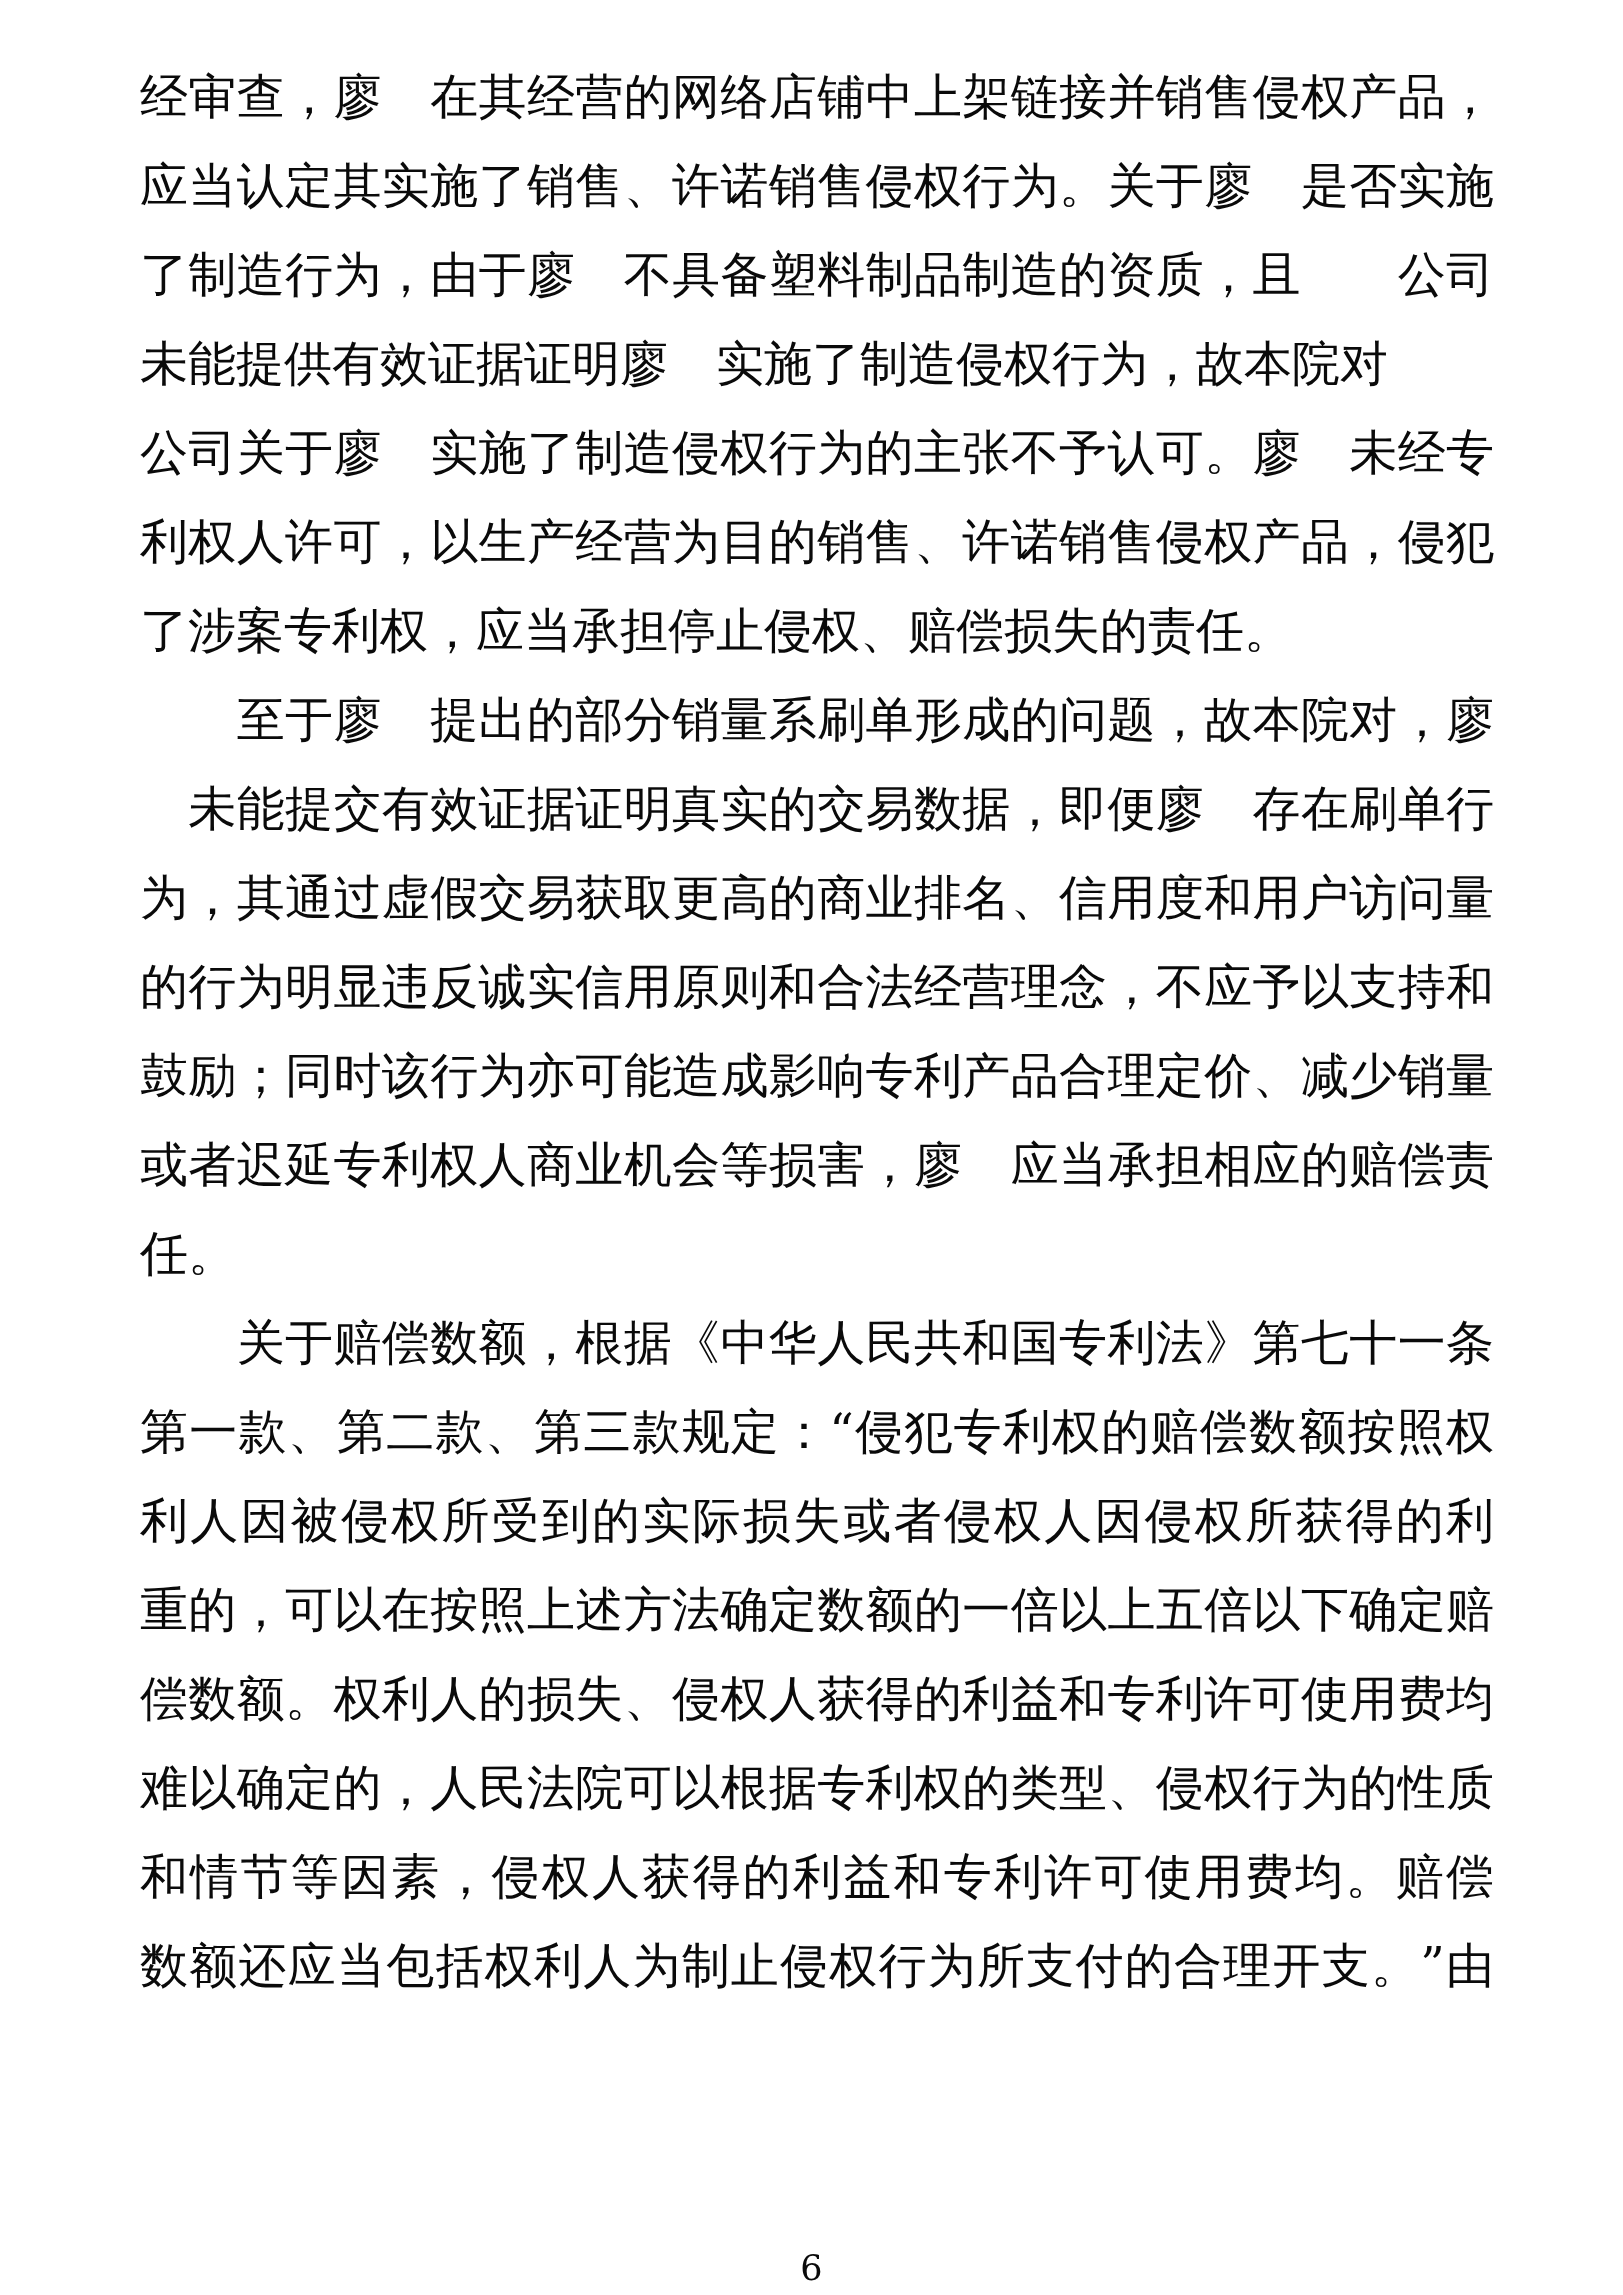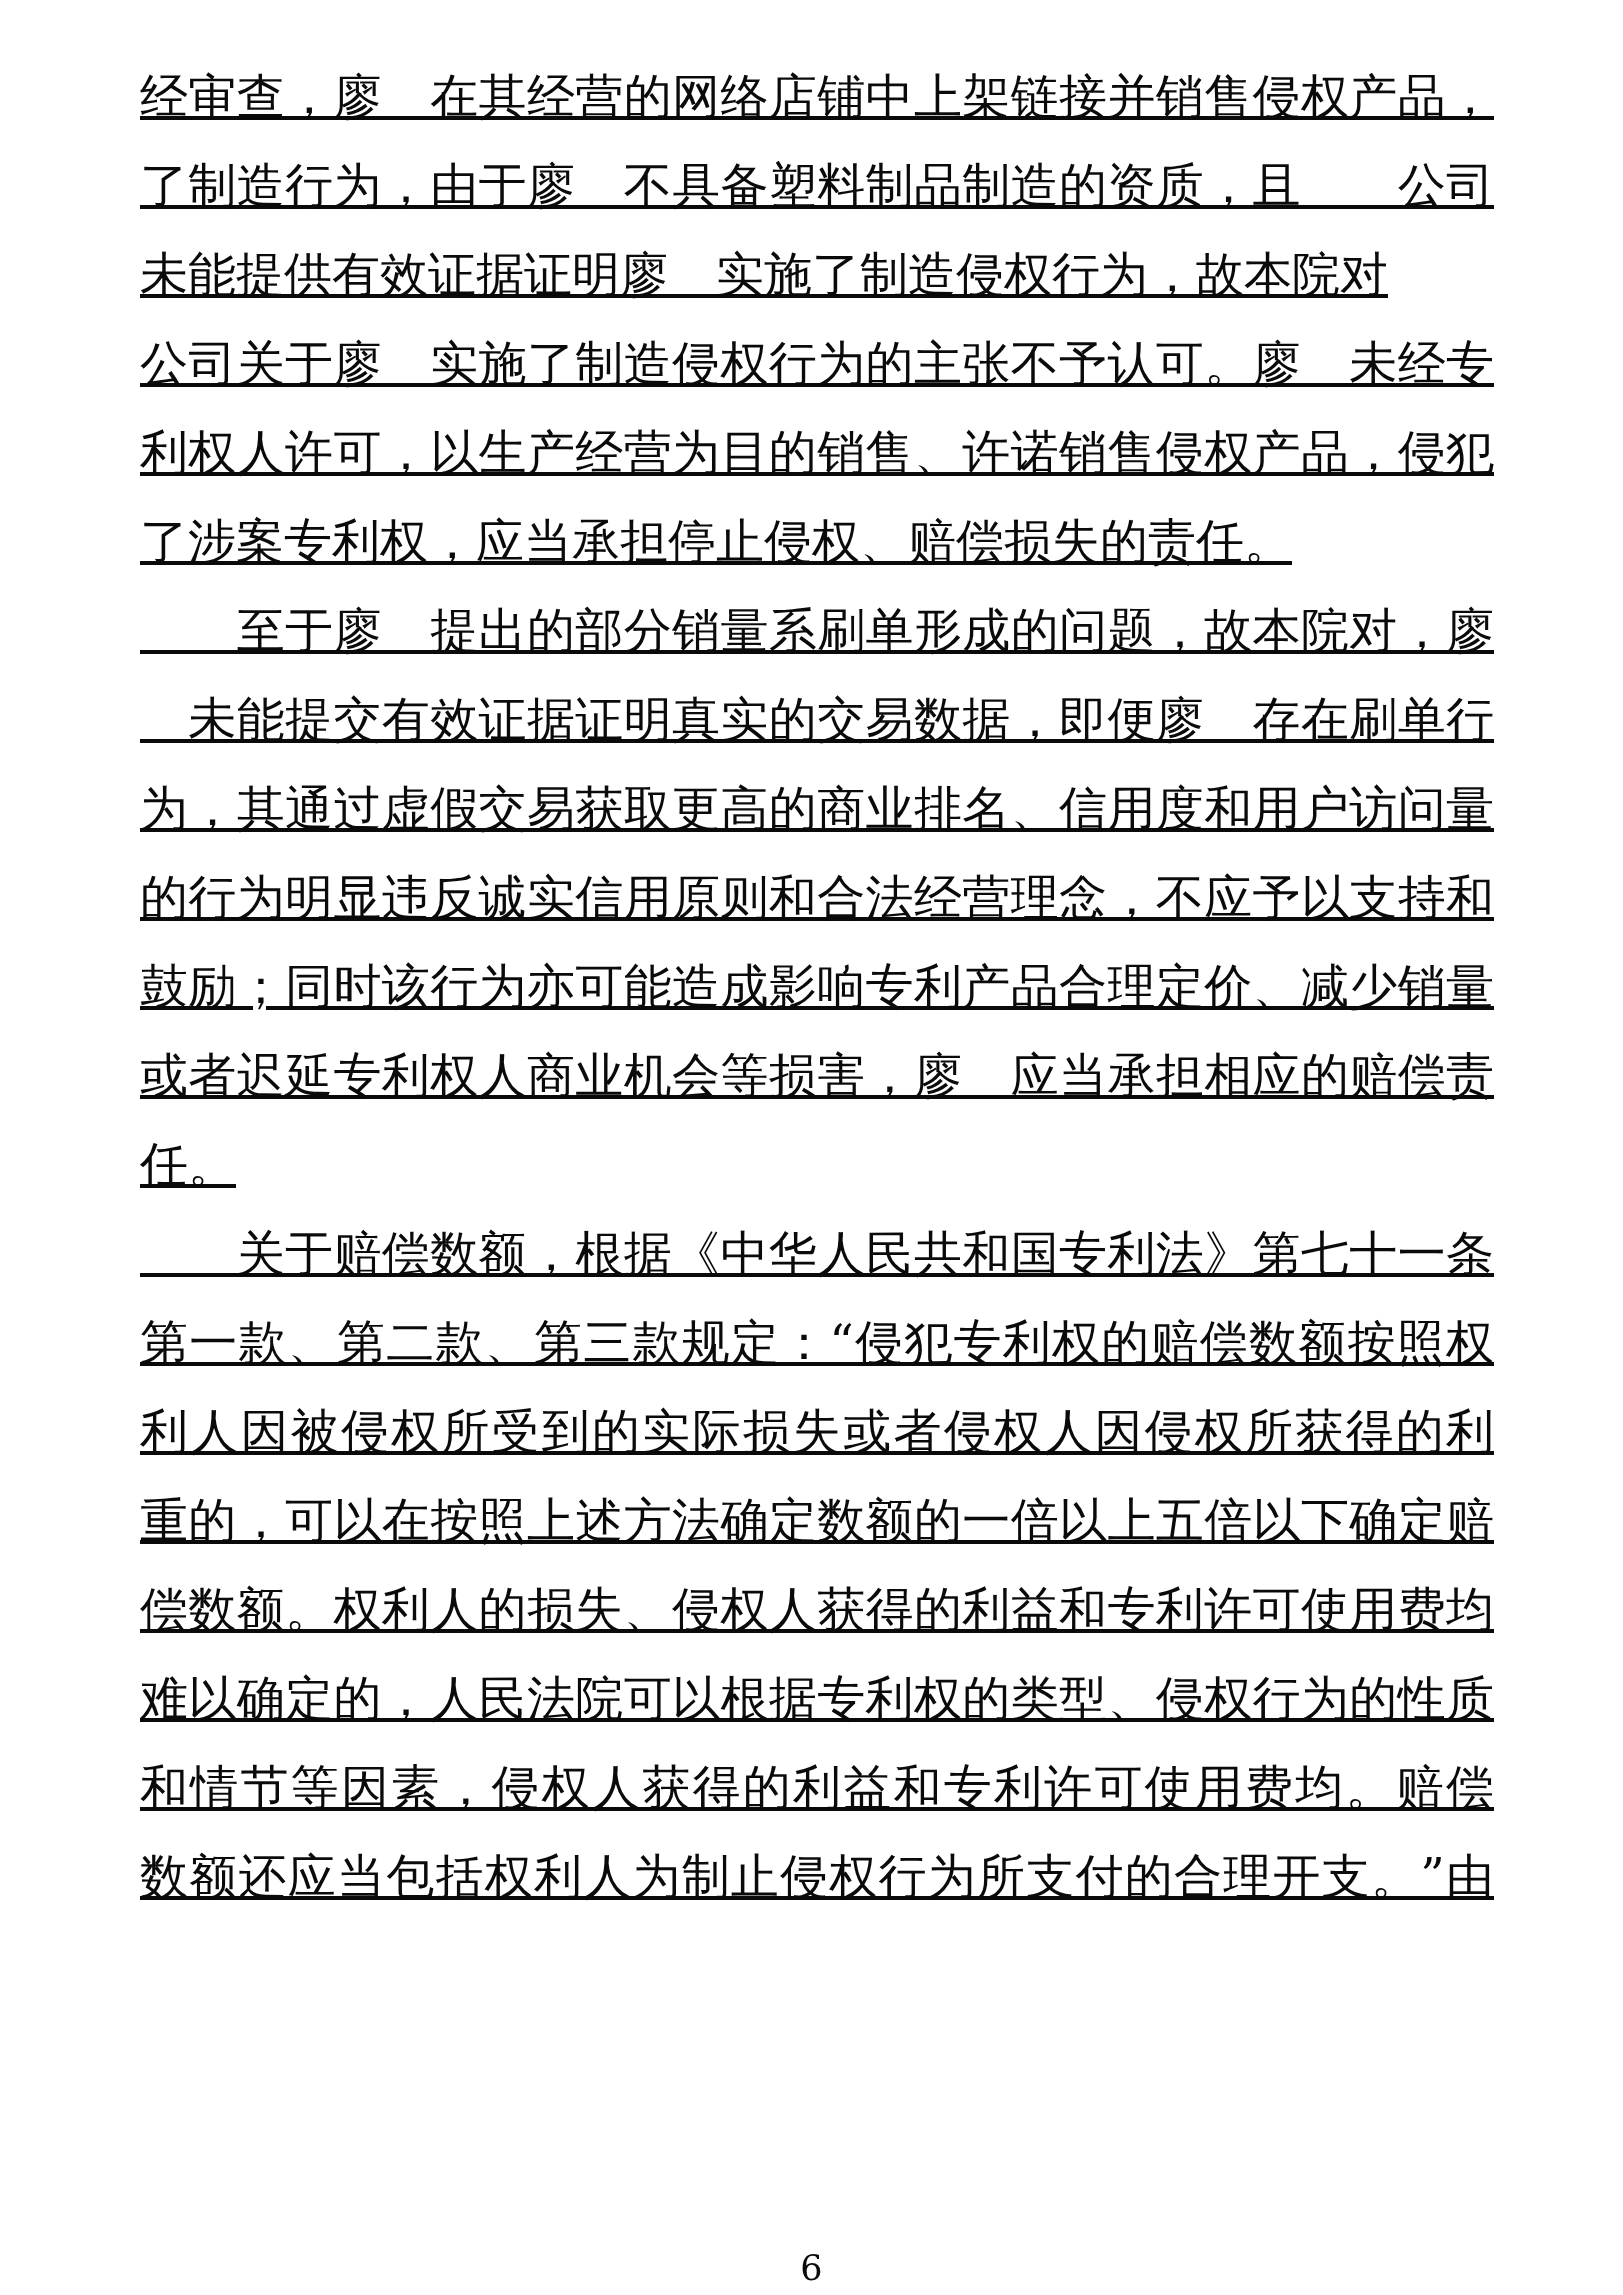--- a/index.html
+++ b/index.html
@@ -15,21 +15,20 @@
     background: #ffffff;
     color: #0a0a0a;
     font-family: "DejaVu Serif", "Liberation Serif", serif;
     overflow: hidden;
   }
   .text-block {
     position: absolute;
     left: 140px;
     top: 52px;
     width: 1354px;
-    text-decoration: underline;
   }
   .line {
     font-size: 48px;
     line-height: 89px;
     height: 89px;
     white-space: nowrap;
     overflow: hidden;
     text-align: justify;
     text-align-last: justify;
     text-justify: inter-character;
@@ -50,20 +49,21 @@
     line-height: 44px;
     color: #0a0a0a;
   }
 </style>
 </head>
 <body>
 
 <div class="page">
   <div class="text-block">
     <div class="line">经审查，廖　在其经营的网络店铺中上架链接并销售侵权产品，</div>
+    <div class="line">应当认定其实施了销售、许诺销售侵权行为。关于廖　是否实施</div>
     <div class="line">了制造行为，由于廖　不具备塑料制品制造的资质，且　　公司</div>
     <div class="line para-end">未能提供有效证据证明廖　实施了制造侵权行为，故本院对</div>
     <div class="line">公司关于廖　实施了制造侵权行为的主张不予认可。廖　未经专</div>
     <div class="line">利权人许可，以生产经营为目的销售、许诺销售侵权产品，侵犯</div>
     <div class="line para-end">了涉案专利权，应当承担停止侵权、赔偿损失的责任。</div>
     <div class="line">　　至于廖　提出的部分销量系刷单形成的问题，故本院对，廖</div>
     <div class="line">　未能提交有效证据证明真实的交易数据，即便廖　存在刷单行</div>
     <div class="line">为，其通过虚假交易获取更高的商业排名、信用度和用户访问量</div>
     <div class="line">的行为明显违反诚实信用原则和合法经营理念，不应予以支持和</div>
     <div class="line">鼓励；同时该行为亦可能造成影响专利产品合理定价、减少销量</div>

